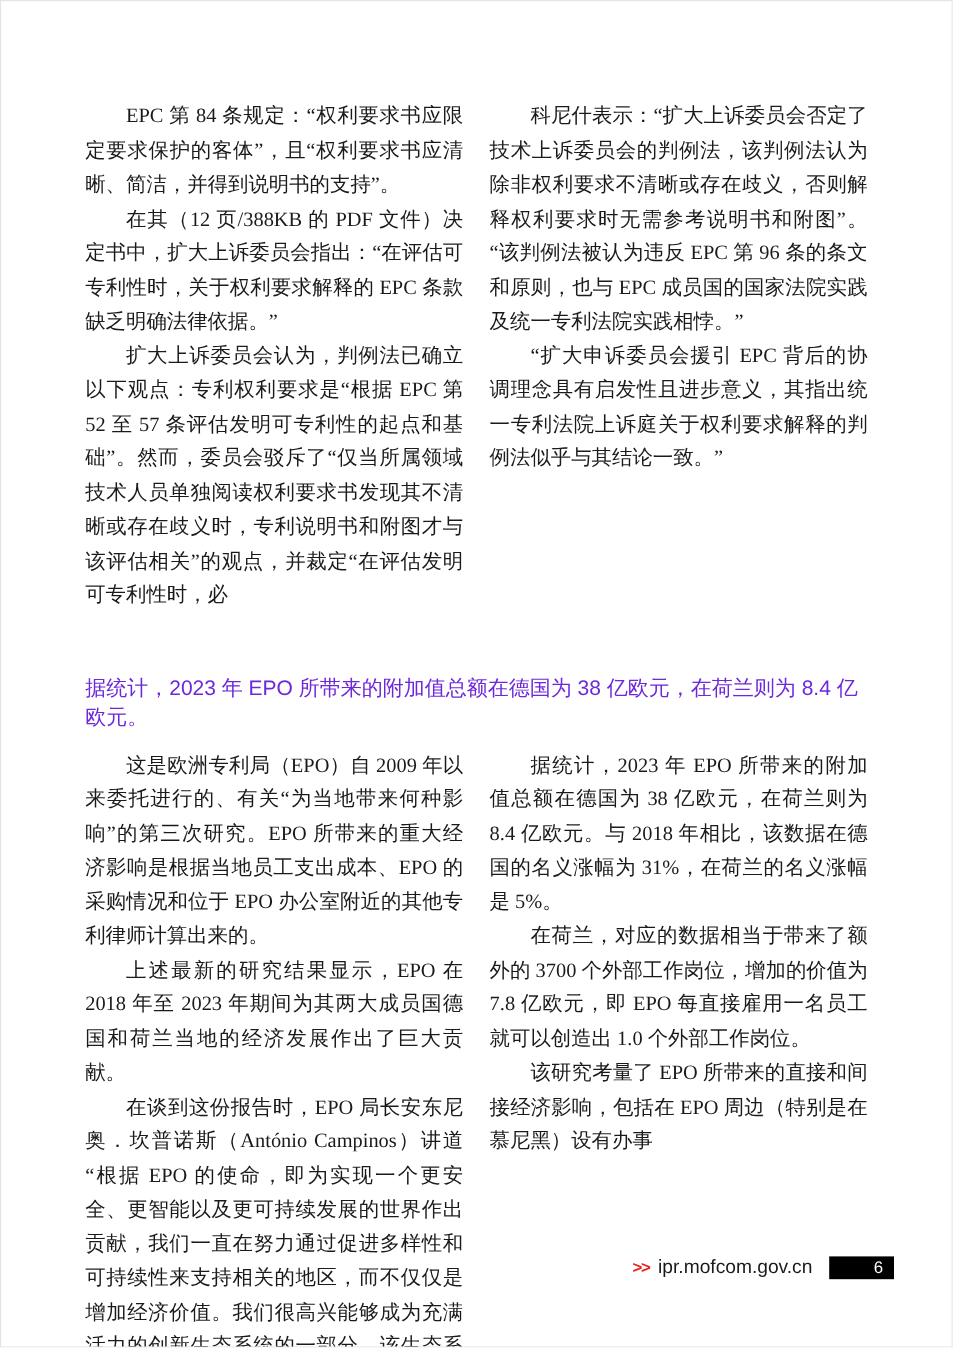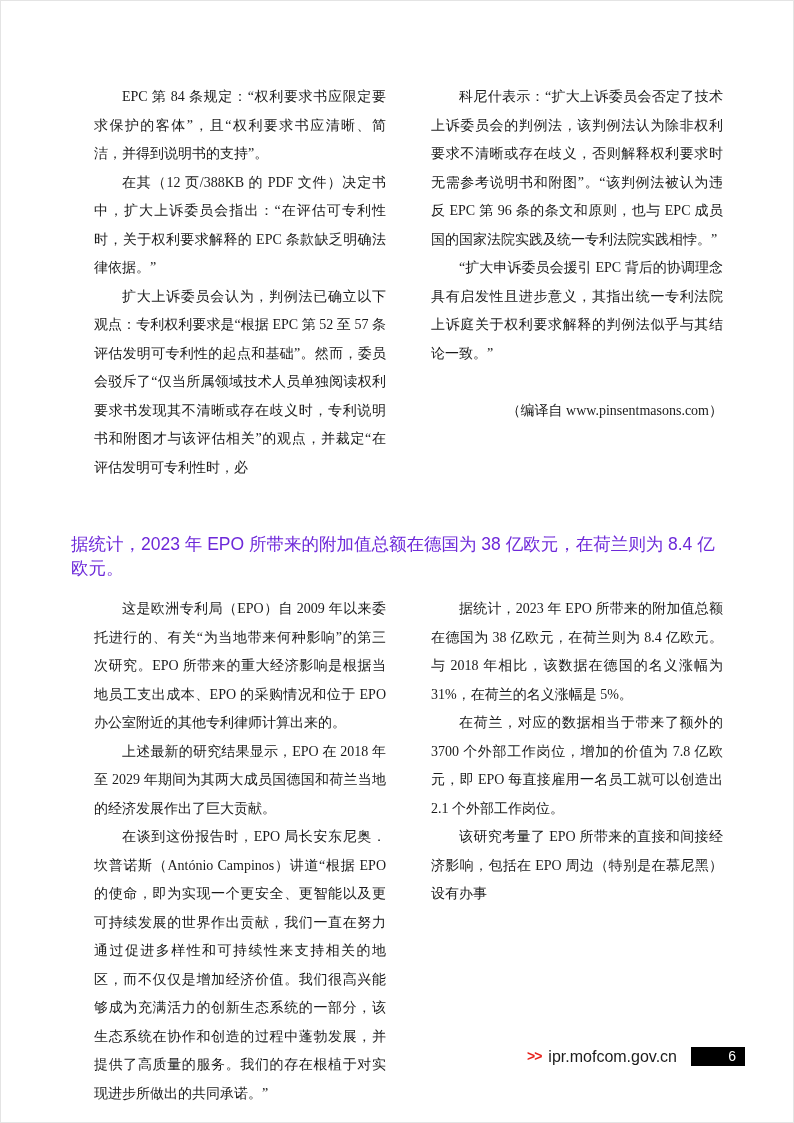--- a/index.html
+++ b/index.html
@@ -10,24 +10,23 @@
     background:#fff;
     border:1px solid #e4e4e4;
     overflow:hidden;
     color:#1a1a1a;
     font-family:"Liberation Serif","DejaVu Serif",serif;
   }
   .inner{padding:0 70px;}
   .article{display:flex;gap:22px;}
   .article .col{
     width:316px;
-    font-size:14px;
+    font-size:17px;
     line-height:28.5px;
     text-align:justify;
-    margin-left:23px;
   }
   .col p{margin:0;text-indent:2em;text-align:justify;}
   .col p.no-indent{text-indent:0;}
   .article-top{padding-top:82px;}
   .attribution{
     text-indent:0 !important;
     text-align:right !important;
     margin-top:28.5px !important;
   }
   .article2-header{margin-top:50px;}
@@ -87,37 +86,36 @@
       <div class="col">
           <p>EPC 第 84 条规定：“权利要求书应限定要求保护的客体”，且“权利要求书应清晰、简洁，并得到说明书的支持”。</p>
           <p>在其（12 页/388KB 的 PDF 文件）决定书中，扩大上诉委员会指出：“在评估可专利性时，关于权利要求解释的 EPC 条款缺乏明确法律依据。”</p>
           <p>扩大上诉委员会认为，判例法已确立以下观点：专利权利要求是“根据 EPC 第 52 至 57 条评估发明可专利性的起点和基础”。然而，委员会驳斥了“仅当所属领域技术人员单独阅读权利要求书发现其不清晰或存在歧义时，专利说明书和附图才与该评估相关”的观点，并裁定“在评估发明可专利性时，必</p>
         </div>
       <div class="col">
         <div>
             <p>科尼什表示：“扩大上诉委员会否定了技术上诉委员会的判例法，该判例法认为除非权利要求不清晰或存在歧义，否则解释权利要求时无需参考说明书和附图”。“该判例法被认为违反 EPC 第 96 条的条文和原则，也与 EPC 成员国的国家法院实践及统一专利法院实践相悖。”</p>
             <p>“扩大申诉委员会援引 EPC 背后的协调理念具有启发性且进步意义，其指出统一专利法院上诉庭关于权利要求解释的判例法似乎与其结论一致。”</p>
           </div>
-        <p class="attribution">（编译自 www.pinsentmasons.com）</p>
       </div>
     </section>
 
     <header class="article2-header">
       <p class="article2-subtitle">据统计，2023 年 EPO 所带来的附加值总额在德国为 38 亿欧元，在荷兰则为 8.4 亿欧元。</p>
     </header>
 
     <section class="article article-bottom">
       <div class="col">
           <p>这是欧洲专利局（EPO）自 2009 年以来委托进行的、有关“为当地带来何种影响”的第三次研究。EPO 所带来的重大经济影响是根据当地员工支出成本、EPO 的采购情况和位于 EPO 办公室附近的其他专利律师计算出来的。</p>
-          <p>上述最新的研究结果显示，EPO 在 2018 年至 2029 年期间为其两大成员国德国和荷兰当地的经济发展作出了巨大贡献。</p>
+          <p>上述最新的研究结果显示，EPO 在 2018 年至 2023 年期间为其两大成员国德国和荷兰当地的经济发展作出了巨大贡献。</p>
           <p>在谈到这份报告时，EPO 局长安东尼奥．坎普诺斯（António Campinos）讲道“根据 EPO 的使命，即为实现一个更安全、更智能以及更可持续发展的世界作出贡献，我们一直在努力通过促进多样性和可持续性来支持相关的地区，而不仅仅是增加经济价值。我们很高兴能够成为充满活力的创新生态系统的一部分，该生态系统在协作和创造的过程中蓬勃发展，并提供了高质量的服务。我们的存在根植于对实现进步所做出的共同承诺。”</p>
         </div>
       <div class="col">
           <p>据统计，2023 年 EPO 所带来的附加值总额在德国为 38 亿欧元，在荷兰则为 8.4 亿欧元。与 2018 年相比，该数据在德国的名义涨幅为 31%，在荷兰的名义涨幅是 5%。</p>
-          <p>在荷兰，对应的数据相当于带来了额外的 3700 个外部工作岗位，增加的价值为 7.8 亿欧元，即 EPO 每直接雇用一名员工就可以创造出 2.1 个外部工作岗位。</p>
+          <p>在荷兰，对应的数据相当于带来了额外的 3700 个外部工作岗位，增加的价值为 7.8 亿欧元，即 EPO 每直接雇用一名员工就可以创造出 1.0 个外部工作岗位。</p>
           <p>该研究考量了 EPO 所带来的直接和间接经济影响，包括在 EPO 周边（特别是在慕尼黑）设有办事</p>
         </div>
     </section>
 
   </div>
 
   <div class="footer">
     <span class="chevrons" style="color: rgb(232, 34, 28);">&gt;&gt;</span>
     <span class="site">ipr.mofcom.gov.cn</span>
     <span class="page-number-box" style="background: rgb(0, 0, 0); color: rgb(255, 255, 255);">6</span>

